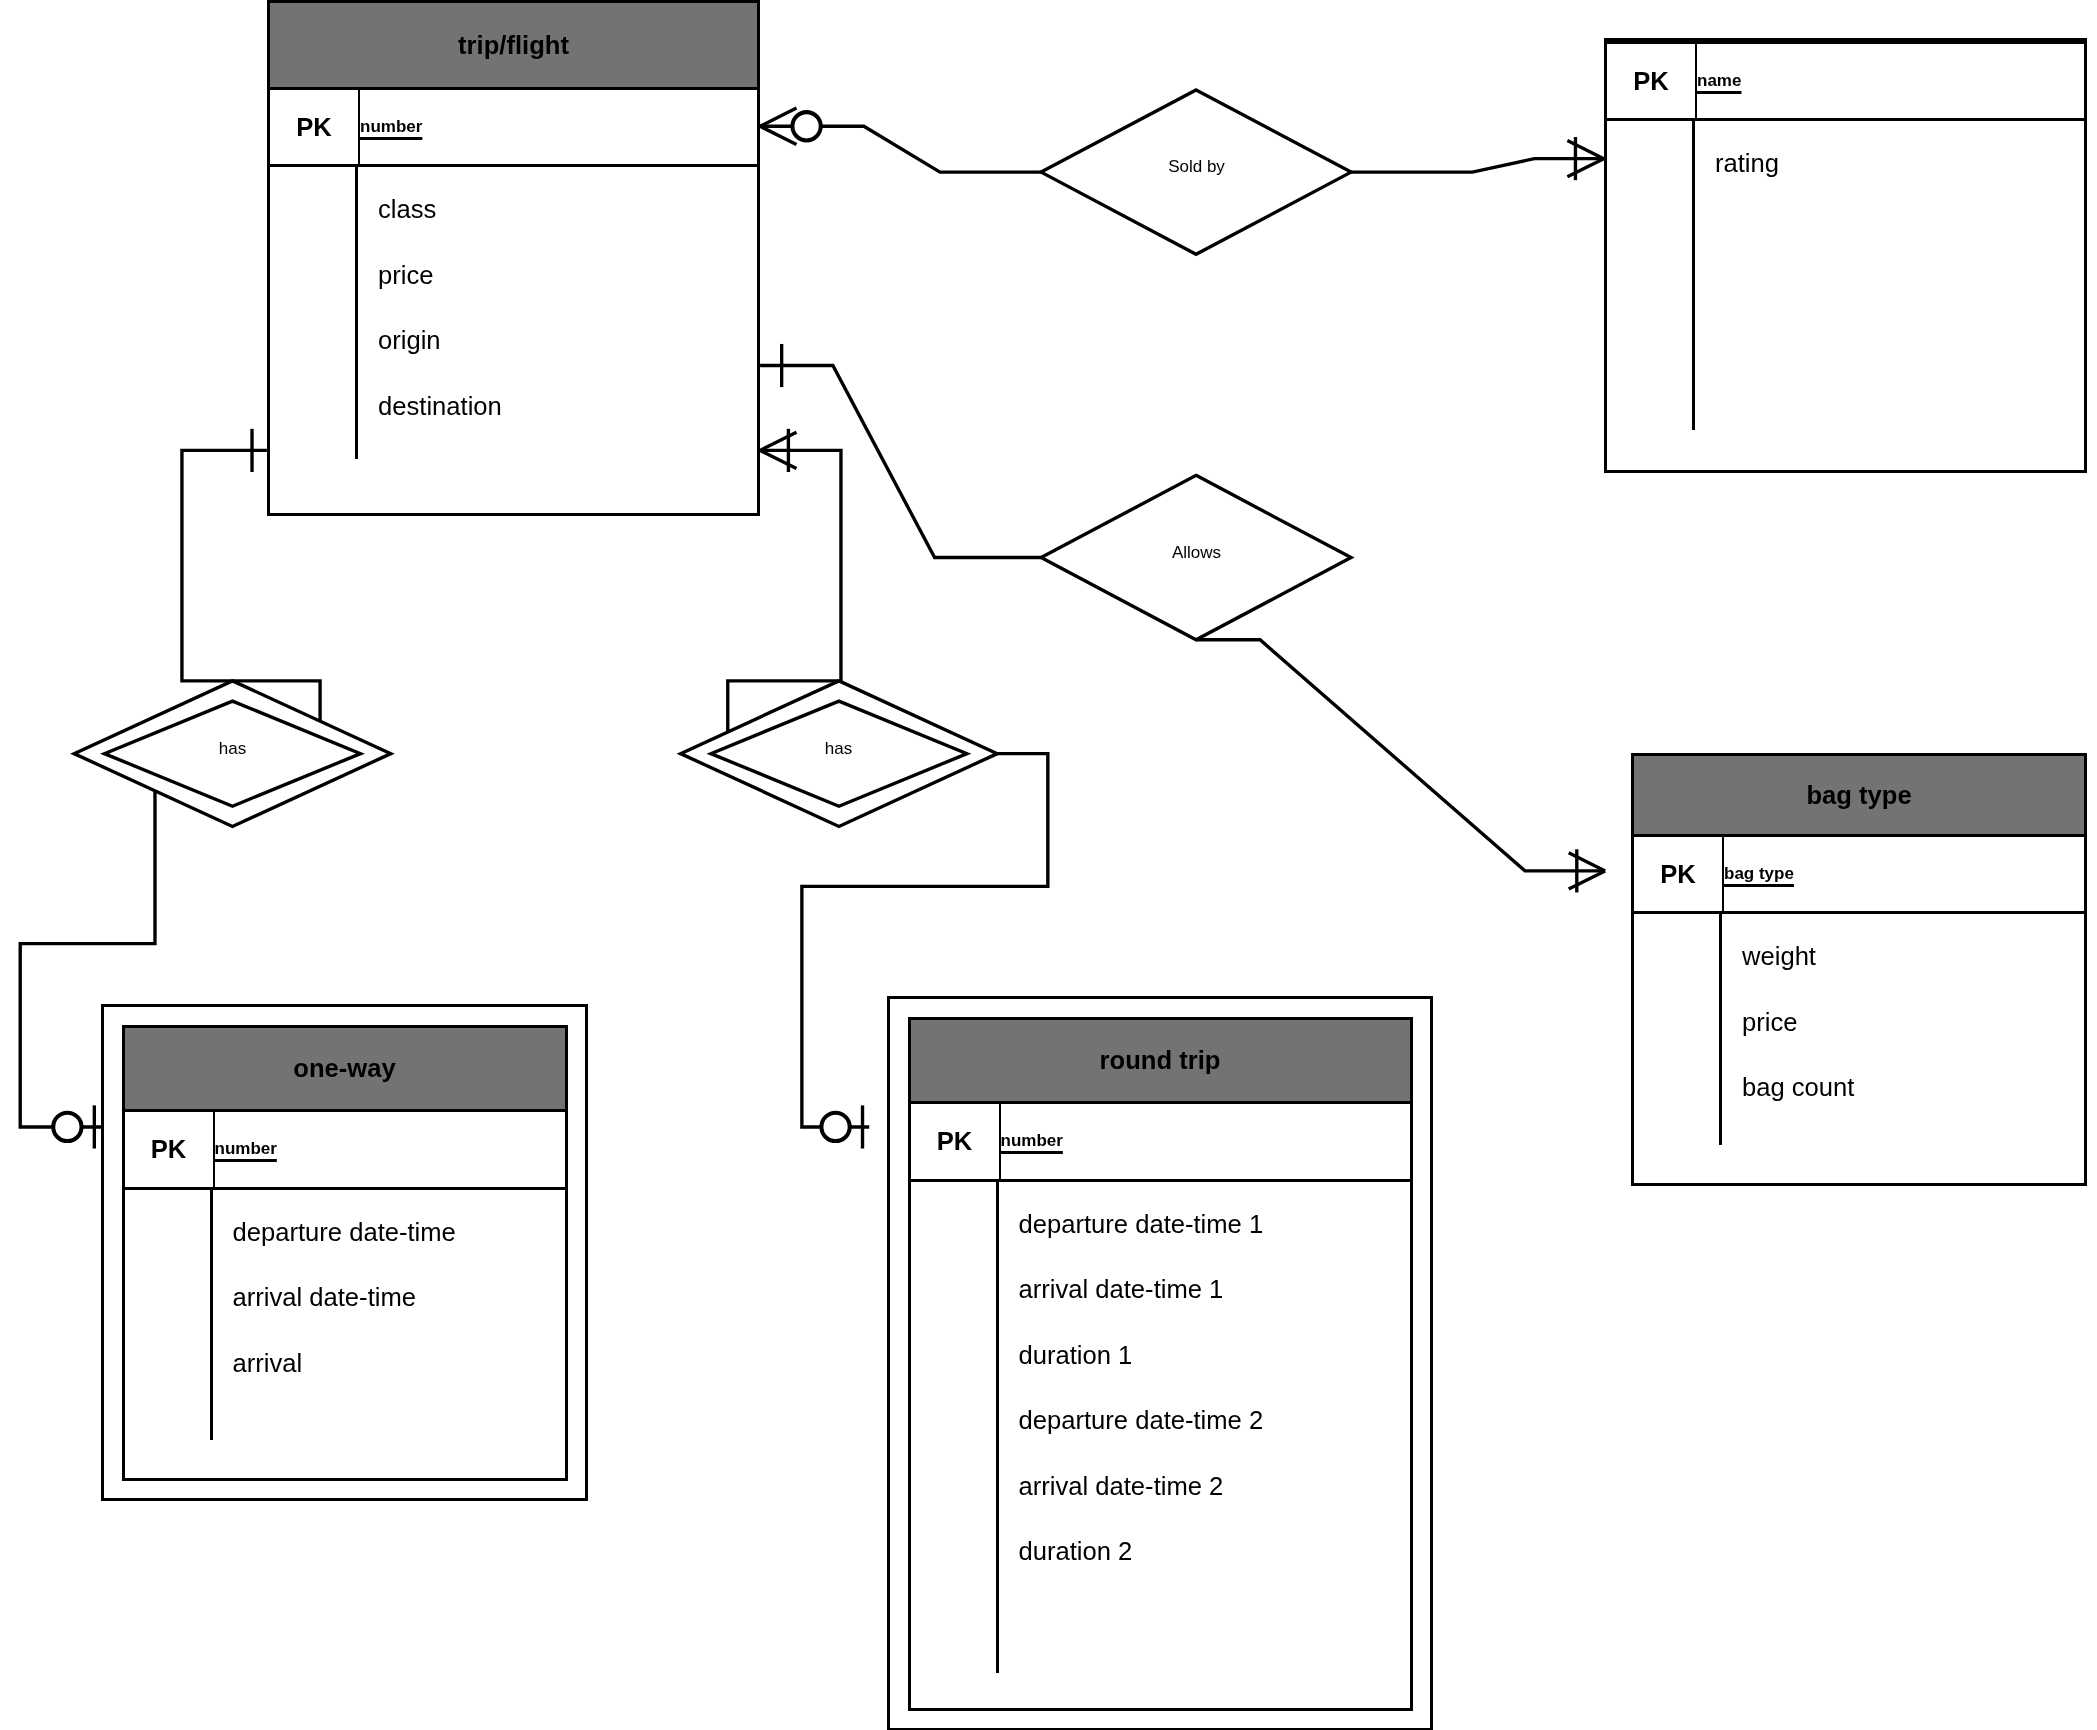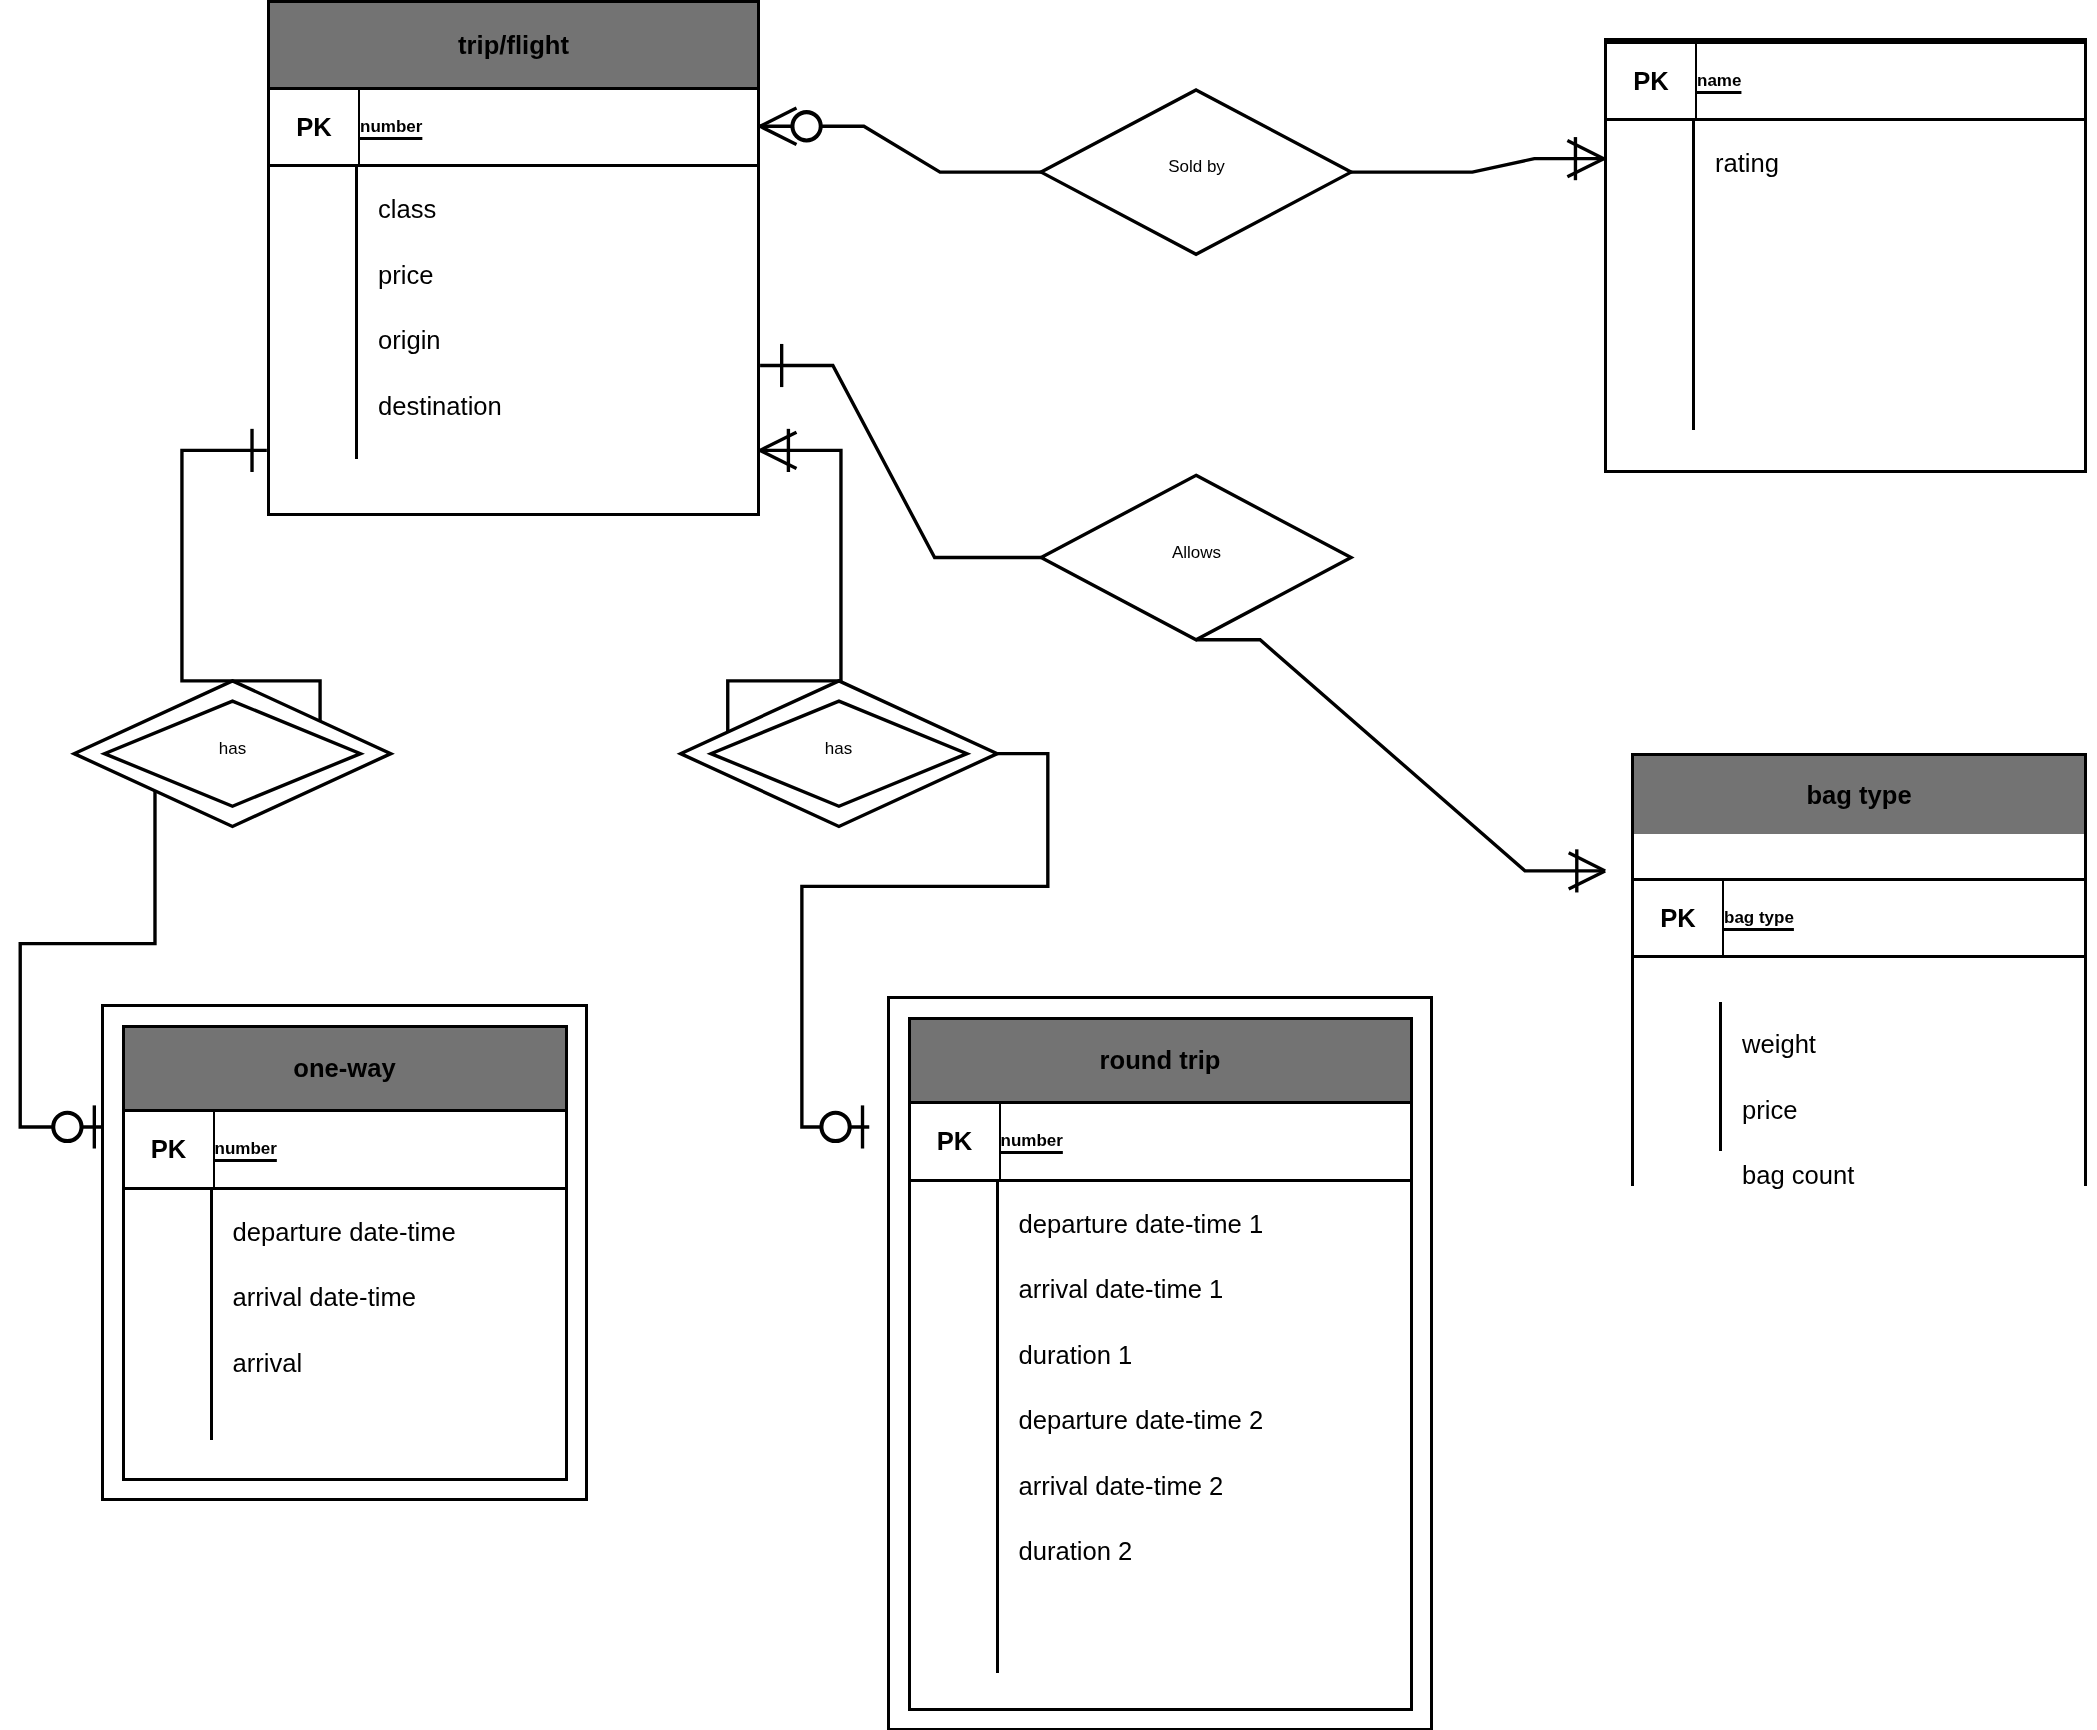--- a/index.html
+++ b/index.html
@@ -284,21 +284,21 @@
     <div class="attr-area">
       <div class="attr-gutter">
         <i style="position:absolute;right:0;top:0;bottom:40px;width:2.7px;background:#000;display:block;"></i>
       </div>
       <div class="attr-list">
         <div class="attr-item">rating</div>
       </div>
     </div>
   </div>
 
-  <div class="entity strong" style="left:1631px; top:753px; width:456px; height:433px;gap:44px;">
+  <div class="entity strong" style="left:1631px; top:753px; width:456px; height:433px;">
     <div class="ent-title" style="height:78px;">bag type</div>
     <div class="pk-row" style="height:74px;">
       <div class="pk-cell">PK</div>
       <div class="pk-name">
         <span>bag type</span>
       </div>
     </div>
     <div class="attr-area">
       <div class="attr-gutter">
         <i style="position:absolute;right:0;top:0;bottom:38px;width:2.7px;background:#000;display:block;"></i>

